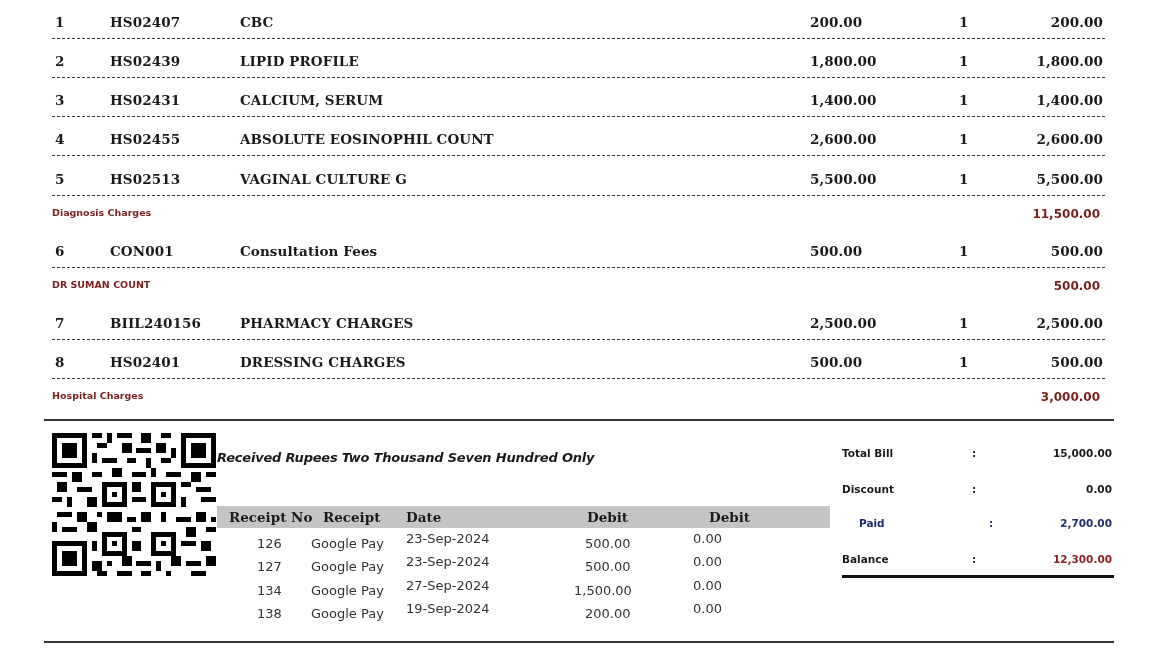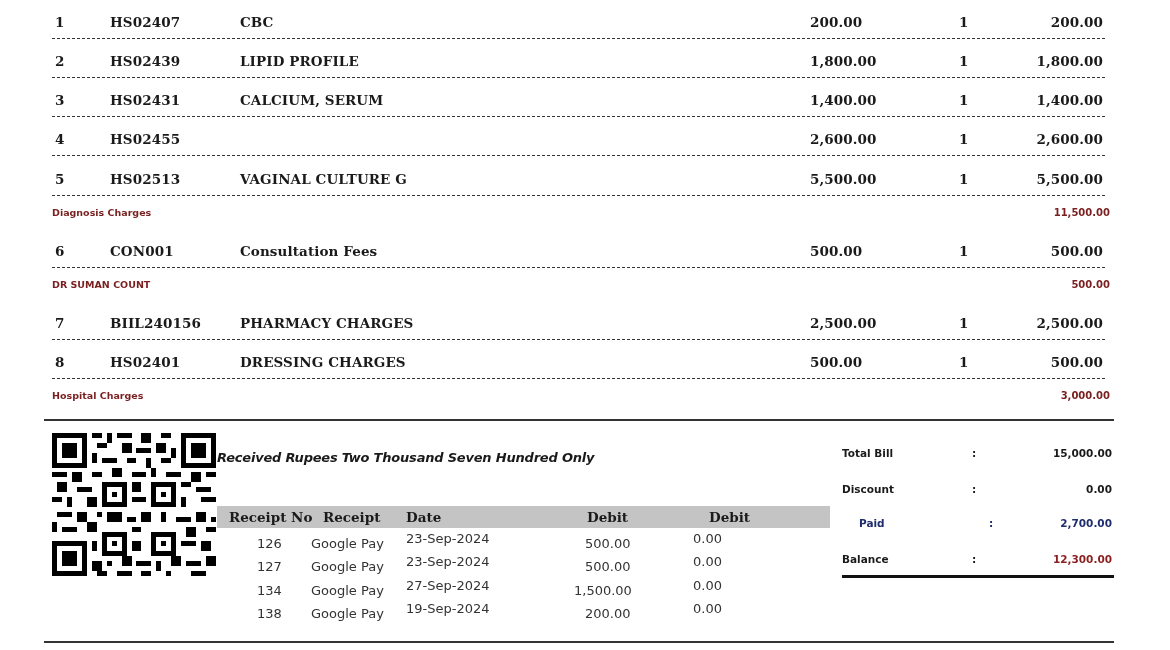--- a/index.html
+++ b/index.html
@@ -8,21 +8,21 @@
   .item-row { position: absolute; left: 52px; width: 1053px; height: 30px; border-bottom: 1.5px dashed #333; }
   .item-row span { position: absolute; top: 6px; font-family: "DejaVu Serif", serif; font-weight: bold; font-size: 13.5px; color: #1a1a1a; letter-spacing: 0.1px; }
   .c-sno { left: 3px; }
   .c-code { left: 58px; }
   .c-desc { left: 188px; }
   .c-rate { left: 758px; }
   .c-qty { left: 907px; }
   .c-amt { right: 2px; text-align: right; }
 
   .group-label { position: absolute; left: 52px; font-family: "DejaVu Sans", sans-serif; font-weight: bold; font-size: 9.5px; color: #7a1f1f; }
-  .group-total { position: absolute; right: 60px; font-family: "DejaVu Sans", sans-serif; font-weight: bold; font-size: 10px; color: #7a1f1f; text-align: right; }
+  .group-total { position: absolute; right: 70px; font-family: "DejaVu Sans", sans-serif; font-weight: bold; font-size: 12px; color: #7a1f1f; text-align: right; }
 
   .hr-solid { position: absolute; left: 44px; width: 1070px; height: 2px; background: #333; }
 
   .qr { position: absolute; left: 52px; top: 433px; width: 164px; height: 143px; }
 
   .received { position: absolute; left: 217px; top: 438px; font-family: "DejaVu Sans", sans-serif; font-style: italic; font-weight: bold; font-size: 13px; color: #1a1a1a; letter-spacing: -0.2px; margin-top: 12px; }
 
   .rcpt-head { position: absolute; left: 217px; top: 506px; width: 613px; height: 22px; background: #c4c4c4; }
   .rcpt-head span { position: absolute; top: 3px; font-family: "DejaVu Serif", serif; font-weight: bold; font-size: 13.5px; color: #1a1a1a; }
   .rcpt-row { position: absolute; left: 217px; width: 613px; height: 23px; text-align: right; }
@@ -60,20 +60,21 @@
   <span class="c-sno">3</span>
   <span class="c-code">HS02431</span>
   <span class="c-desc">CALCIUM, SERUM</span>
   <span class="c-rate">1,400.00</span>
   <span class="c-qty">1</span>
   <span class="c-amt">1,400.00</span>
 </div>
 <div class="item-row" style="top:125px">
   <span class="c-sno">4</span>
   <span class="c-code">HS02455</span>
+  <span class="c-desc">ABSOLUTE EOSINOPHIL COUNT</span>
   <span class="c-rate">2,600.00</span>
   <span class="c-qty">1</span>
   <span class="c-amt">2,600.00</span>
 </div>
 <div class="item-row" style="top:165px">
   <span class="c-sno">5</span>
   <span class="c-code">HS02513</span>
   <span class="c-desc">VAGINAL CULTURE G</span>
   <span class="c-rate">5,500.00</span>
   <span class="c-qty">1</span>

